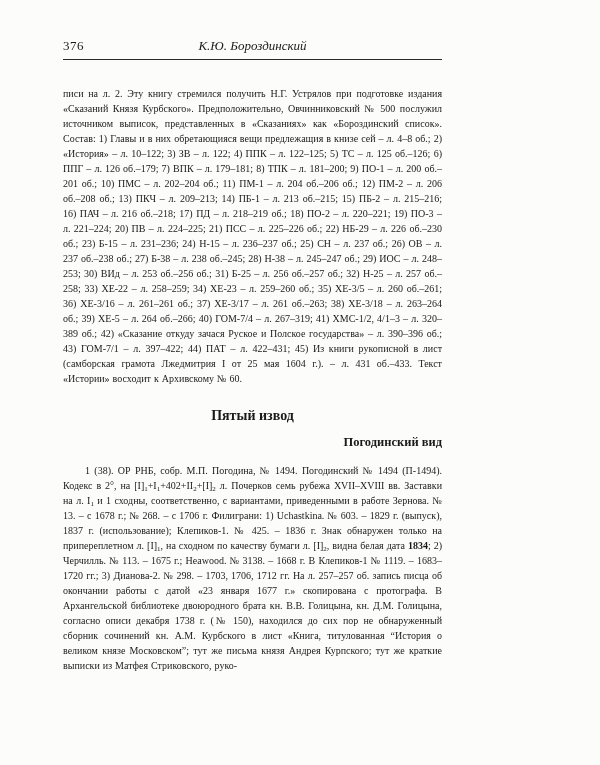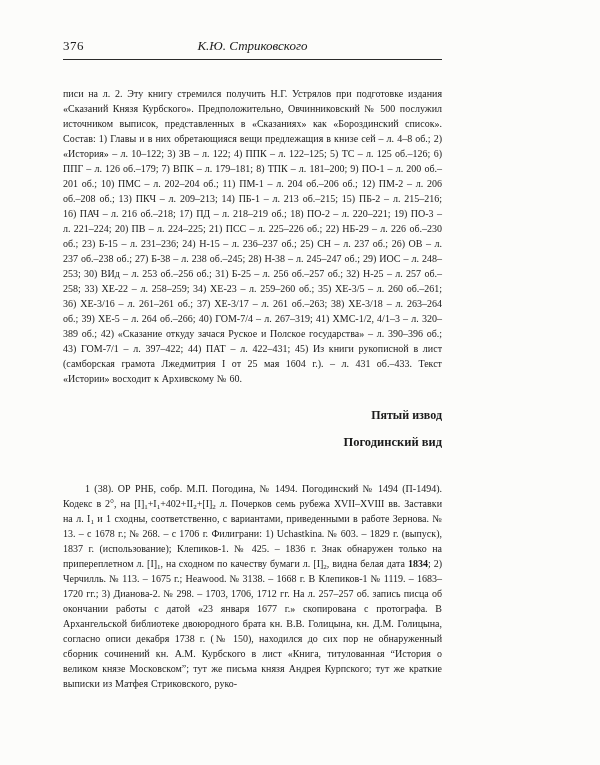--- a/index.html
+++ b/index.html
@@ -45,28 +45,28 @@
   }
   .para {
     margin: 0;
     font-size: 10px;
     line-height: 15px;
     text-align: justify;
     word-spacing: 0.5px;
   }
   .para-indent {
     text-indent: 22px;
-    margin-top: 32px;
+    margin-top: 14px;
   }
   .h-main {
     margin: 22px 0 0 0;
-    font-size: 12px;
+    font-size: 14px;
     line-height: 15px;
     font-weight: bold;
-    text-align: right;
+    text-align: center;
   }
   .h-sub {
     margin: 12px 0 0 0;
     font-size: 12.5px;
     line-height: 14px;
     font-weight: bold;
     text-align: right;
   }
   .para sub {
     font-size: 70%;
@@ -76,21 +76,21 @@
   .para .bold {
     font-weight: bold;
   }
 </style>
 </head>
 <body>
 
 <div class="page">
   <div class="page-header">
     <span class="pagenum">376</span>
-    <span class="running-head">К.Ю. Стриковского</span>
+    <span class="running-head">К.Ю. Бороздинский</span>
   </div>
   <div class="body-text">
     <p class="para">писи на л. 2. Эту книгу стремился получить Н.Г. Устрялов при подготовке издания «Сказаний Князя Курбского». Предположительно, Овчинниковский № 500 послужил источником выписок, представленных в «Сказаниях» как «Бороздинский список». Состав: 1) Главы и в них обретающияся вещи предлежащия в книзе сей – л. 4–8 об.; 2) «История» – л. 10–122; 3) ЗВ – л. 122; 4) ППК – л. 122–125; 5) ТС – л. 125 об.–126; 6) ППГ – л. 126 об.–179; 7) ВПК – л. 179–181; 8) ТПК – л. 181–200; 9) ПО-1 – л. 200 об.–201 об.; 10) ПМС – л. 202–204 об.; 11) ПМ-1 – л. 204 об.–206 об.; 12) ПМ-2 – л. 206 об.–208 об.; 13) ПКЧ – л. 209–213; 14) ПБ-1 – л. 213 об.–215; 15) ПБ-2 – л. 215–216; 16) ПАЧ – л. 216 об.–218; 17) ПД – л. 218–219 об.; 18) ПО-2 – л. 220–221; 19) ПО-3 – л. 221–224; 20) ПВ – л. 224–225; 21) ПСС – л. 225–226 об.; 22) НБ-29 – л. 226 об.–230 об.; 23) Б-15 – л. 231–236; 24) Н-15 – л. 236–237 об.; 25) СН – л. 237 об.; 26) ОВ – л. 237 об.–238 об.; 27) Б-38 – л. 238 об.–245; 28) Н-38 – л. 245–247 об.; 29) ИОС – л. 248–253; 30) ВИд – л. 253 об.–256 об.; 31) Б-25 – л. 256 об.–257 об.; 32) Н-25 – л. 257 об.–258; 33) ХЕ-22 – л. 258–259; 34) ХЕ-23 – л. 259–260 об.; 35) ХЕ-3/5 – л. 260 об.–261; 36) ХЕ-3/16 – л. 261–261 об.; 37) ХЕ-3/17 – л. 261 об.–263; 38) ХЕ-3/18 – л. 263–264 об.; 39) ХЕ-5 – л. 264 об.–266; 40) ГОМ-7/4 – л. 267–319; 41) ХМС-1/2, 4/1–3 – л. 320–389 об.; 42) «Сказание откуду зачася Руское и Полское государства» – л. 390–396 об.; 43) ГОМ-7/1 – л. 397–422; 44) ПАТ – л. 422–431; 45) Из книги рукописной в лист (самборская грамота Лжедмитрия I от 25 мая 1604 г.). – л. 431 об.–433. Текст «Истории» восходит к Архивскому № 60.</p>
     <h2 class="h-main">Пятый извод</h2>
     <h3 class="h-sub">Погодинский вид</h3>
     <p class="para para-indent"><span>1 (38). ОР РНБ, собр. М.П. Погодина, № 1494. Погодинский № 1494 (П-1494). Кодекс в 2°, на [I]</span><sub>1</sub><span>+I</span><sub>1</sub><span>+402+II</span><sub>2</sub><span>+[I]</span><sub>2</sub><span> л. Почерков семь рубежа XVII–XVIII вв. Заставки на л. I</span><sub>1</sub><span> и 1 сходны, соответственно, с вариантами, приведенными в работе Зернова. № 13. – с 1678 г.; № 268. – с 1706 г. Филиграни: 1) Uchastkina. № 603. – 1829 г. (выпуск), 1837 г. (использование); Клепиков-1. № 425. – 1836 г. Знак обнаружен только на припереплетном л. [I]</span><sub>1</sub><span>, на сходном по качеству бумаги л. [I]</span><sub>2</sub><span>, видна белая дата </span><span class="bold">1834</span><span>; 2) Черчилль. № 113. – 1675 г.; Heawood. № 3138. – 1668 г. В Клепиков-1 № 1119. – 1683–1720 гг.; 3) Дианова-2. № 298. – 1703, 1706, 1712 гг. На л. 257–257 об. запись писца об окончании работы с датой «23 января 1677 г.» скопирована с протографа. В Архангельской библиотеке двоюродного брата кн. В.В. Голицына, кн. Д.М. Голицына, согласно описи декабря 1738 г. (№ 150), находился до сих пор не обнаруженный сборник сочинений кн. А.М. Курбского в лист «Книга, титулованная “История о великом князе Московском”; тут же письма князя Андрея Курпского; тут же краткие выписки из Матфея Стриковского, руко-</span></p>
   </div>
 </div>
 
 </body></html>

